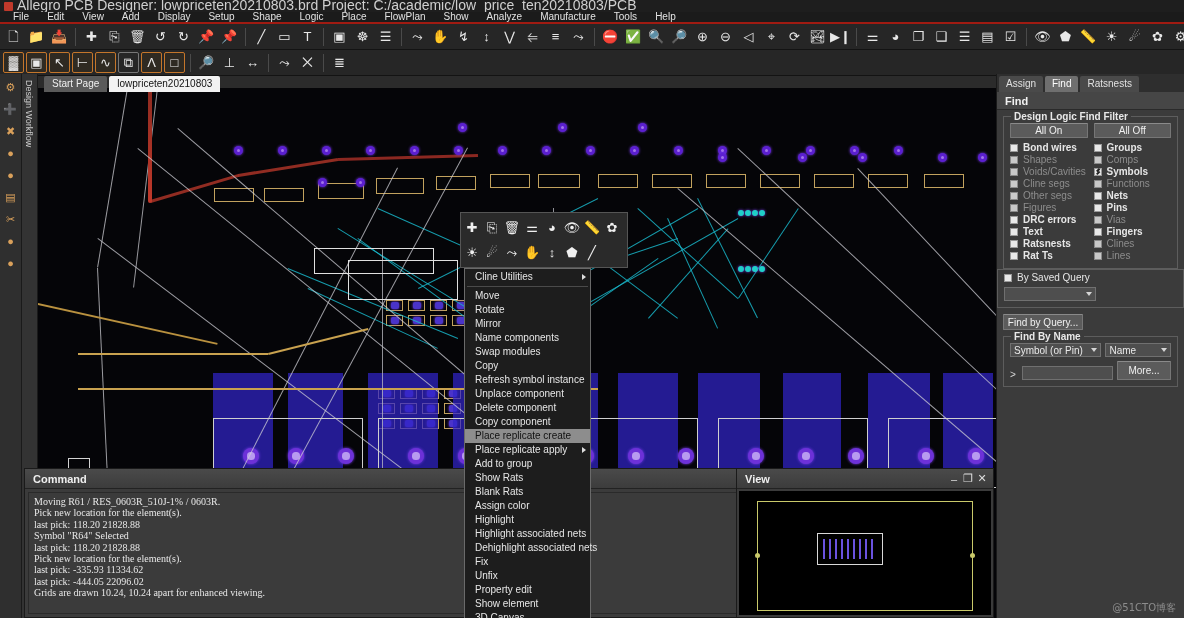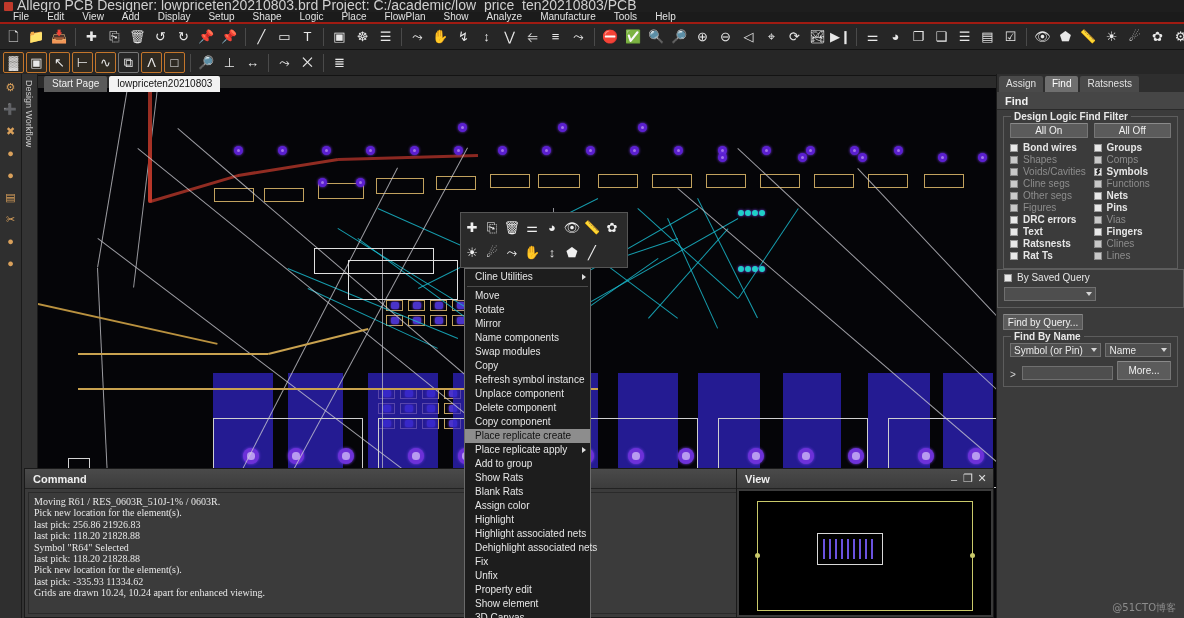--- a/index.html
+++ b/index.html
@@ -663,26 +663,26 @@
   <div class="panelbar">
     <div class="ptitle">Command</div>
     <div class="pbtn">–</div>
     <div class="pbtn">❐</div>
     <div class="pbtn">✕</div>
   </div>
   <div id="cmdbody">
     <div id="cmdlines">
         <div>Moving R61 / RES_0603R_510J-1% / 0603R.</div>
         <div>Pick new location for the element(s).</div>
-        <div>last pick:  256.86 21926.83</div>
         <div>last pick:  118.20 21828.88</div>
         <div>Symbol "R64" Selected</div>
         <div>last pick:  118.20 21828.88</div>
         <div>Pick new location for the element(s).</div>
         <div>last pick:  -335.93 11334.62</div>
+        <div>last pick:  -444.05 22096.02</div>
         <div>Grids are drawn 10.24, 10.24 apart for enhanced viewing.</div>
       </div>
   </div>
 </div>
 
 <div id="viewwin">
   <div class="panelbar">
     <div class="ptitle">View</div>
     <div class="pbtn">–</div>
     <div class="pbtn">❐</div>

